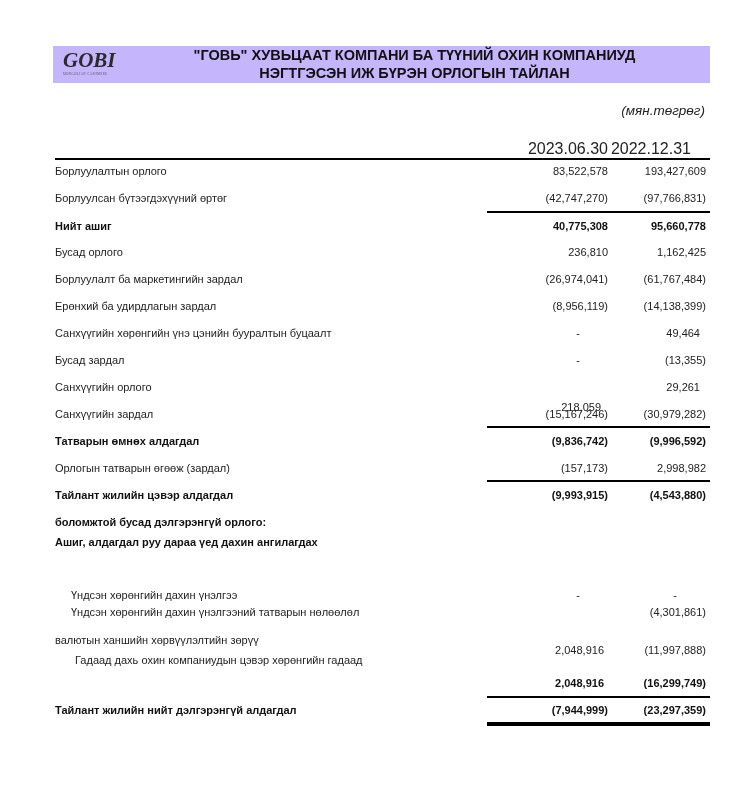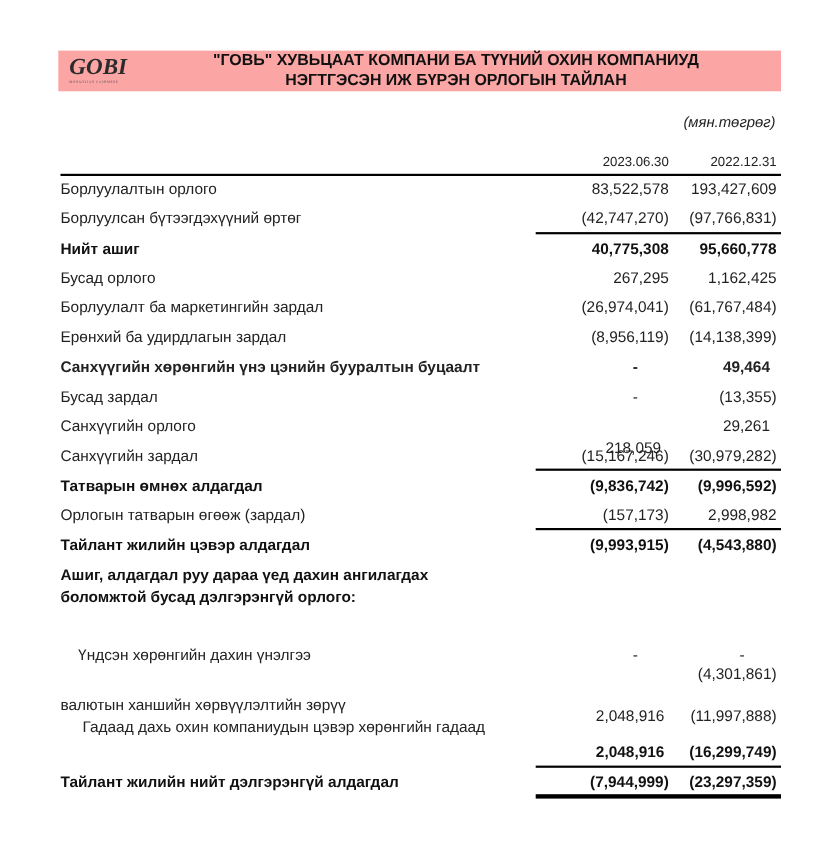--- a/index.html
+++ b/index.html
@@ -2,21 +2,21 @@
 <html><head>
 <meta charset="utf-8">
 <style>
   html, body { margin: 0; padding: 0; background: #ffffff; }
   body {
     width: 751px; height: 786px; position: relative; overflow: hidden;
     font-family: "Liberation Sans", sans-serif; color: #1a1a1a;
   }
   .header {
     position: absolute; left: 53px; top: 46px; width: 657px; height: 37px;
-    background: #fca5a5;
+    background: #c4b5fd;
   }
   .logo {
     position: absolute; left: 10px; top: 3px; width: 60px; height: 30px;
   }
   .logo-text {
     font-family: "Liberation Serif", serif; font-style: italic; font-weight: bold;
     font-size: 21px; color: #2b2b2b; letter-spacing: 0px; line-height: 22px;
     display: block;
   }
   .logo-sub {
@@ -26,27 +26,27 @@
   .header-title {
     position: absolute; left: 0; right: 0; top: 1px;
     text-align: center; font-weight: bold; font-size: 14.5px; line-height: 17.5px;
     color: #111; padding-left: 66px;
   }
   .unit {
     position: absolute; right: 46px; top: 103px; font-style: italic;
     font-size: 13.5px; color: #222;
   }
   .col-head {
-    position: absolute; top: 140px; font-size: 12px; color: #222;
+    position: absolute; top: 140px; font-size: 16px; color: #222;
     text-align: right;
   }
   .rule { position: absolute; background: #000; }
   .row {
     position: absolute; left: 55px; width: 655px; height: 20px;
-    font-size: 14px; line-height: 20px; color: #222;
+    font-size: 11px; line-height: 20px; color: #222;
   }
   .row.bold { font-weight: bold; color: #111; }
   .row .lbl { position: absolute; left: 0; top: 0; white-space: nowrap; }
   .row .v1 { position: absolute; right: 102px; top: 0; text-align: right; white-space: nowrap; }
   .row .v2 { position: absolute; right: 4px; top: 0; text-align: right; white-space: nowrap; }
   .row .v1.dash { right: 130px; }
   .row .v2.dash { right: 33px; }
   .row .v2.pos { right: 10px; }
   .row.multi { height: 40px; }
   .row.multi .lbl { line-height: 20px; }
@@ -62,21 +62,21 @@
   </div>
   <div class="header-title">
     <div>"ГОВЬ" ХУВЬЦААТ КОМПАНИ БА ТҮҮНИЙ ОХИН КОМПАНИУД</div>
     <div>НЭГТГЭСЭН ИЖ БҮРЭН ОРЛОГЫН ТАЙЛАН</div>
   </div>
 </div>
 
 <div class="unit">(мян.төгрөг)</div>
 
 <div class="col-head" style="right:143px;">2023.06.30</div>
-<div class="col-head" style="right:45px;">2022.12.31</div>
+<div class="col-head" style="right:60px;">2022.12.31</div>
 
 <div class="rule" style="left:55px; top:158px; width:655px; height:2px;"></div>
 
 <div class="row" style="top:161px;">
   <span class="lbl">Борлуулалтын орлого</span>
   <span class="v1">83,522,578</span>
   <span class="v2">193,427,609</span>
 </div>
 <div class="row" style="top:188px;">
   <span class="lbl">Борлуулсан бүтээгдэхүүний өртөг</span>
@@ -84,34 +84,34 @@
   <span class="v2">(97,766,831)</span>
 </div>
 <div class="rule" style="left:487px; top:211px; width:223px; height:2px;"></div>
 <div class="row bold" style="top:216px;">
   <span class="lbl">Нийт ашиг</span>
   <span class="v1">40,775,308</span>
   <span class="v2">95,660,778</span>
 </div>
 <div class="row" style="top:242px;">
   <span class="lbl">Бусад орлого</span>
-  <span class="v1">267,295</span>
+  <span class="v1">236,810</span>
   <span class="v2">1,162,425</span>
 </div>
 <div class="row" style="top:269px;text-decoration:underline;">
   <span class="lbl">Борлуулалт ба маркетингийн зардал</span>
   <span class="v1">(26,974,041)</span>
   <span class="v2">(61,767,484)</span>
 </div>
 <div class="row" style="top:296px;">
   <span class="lbl">Ерөнхий ба удирдлагын зардал</span>
   <span class="v1">(8,956,119)</span>
   <span class="v2">(14,138,399)</span>
 </div>
-<div class="row" style="top:323px;font-weight:bold;">
+<div class="row" style="top:323px;">
   <span class="lbl">Санхүүгийн хөрөнгийн үнэ цэнийн бууралтын буцаалт</span>
   <span class="v1 dash">-</span>
   <span class="v2 pos">49,464</span>
 </div>
 <div class="row" style="top:350px;">
   <span class="lbl">Бусад зардал</span>
   <span class="v1 dash">-</span>
   <span class="v2">(13,355)</span>
 </div>
 <div class="row" style="top:377px;">
@@ -136,30 +136,31 @@
   <span class="v2">2,998,982</span>
 </div>
 <div class="rule" style="left:487px; top:480px; width:223px; height:2px;"></div>
 <div class="row bold" style="top:485px;">
   <span class="lbl">Тайлант жилийн цэвэр алдагдал</span>
   <span class="v1">(9,993,915)</span>
   <span class="v2">(4,543,880)</span>
 </div>
 <div class="row bold multi" style="top:512px;">
   <span class="lbl">
+    <span style="display:block;">боломжтой бусад дэлгэрэнгүй орлого:</span>
     <span style="display:block;">Ашиг, алдагдал руу дараа үед дахин ангилагдах</span>
-    <span style="display:block;">боломжтой бусад дэлгэрэнгүй орлого:</span>
   </span>
 </div>
 <div class="row" style="top:585px;">
   <span class="lbl" style="left:16px;">Үндсэн хөрөнгийн дахин үнэлгээ</span>
   <span class="v1 dash">-</span>
   <span class="v2 dash">-</span>
 </div>
 <div class="row" style="top:602px;">
+  <span class="lbl" style="left:16px;">Үндсэн хөрөнгийн дахин үнэлгээний татварын нөлөөлөл</span>
   <span class="v1"></span>
   <span class="v2">(4,301,861)</span>
 </div>
 <div class="row multi" style="top:630px;">
   <span class="lbl">
     <span style="display:block;">валютын ханшийн хөрвүүлэлтийн зөрүү</span>
     <span style="display:block; padding-left:20px;">Гадаад дахь охин компаниудын цэвэр хөрөнгийн гадаад</span>
   </span>
   <span class="v1" style="right:106px;">2,048,916</span>
   <span class="v2">(11,997,888)</span>

